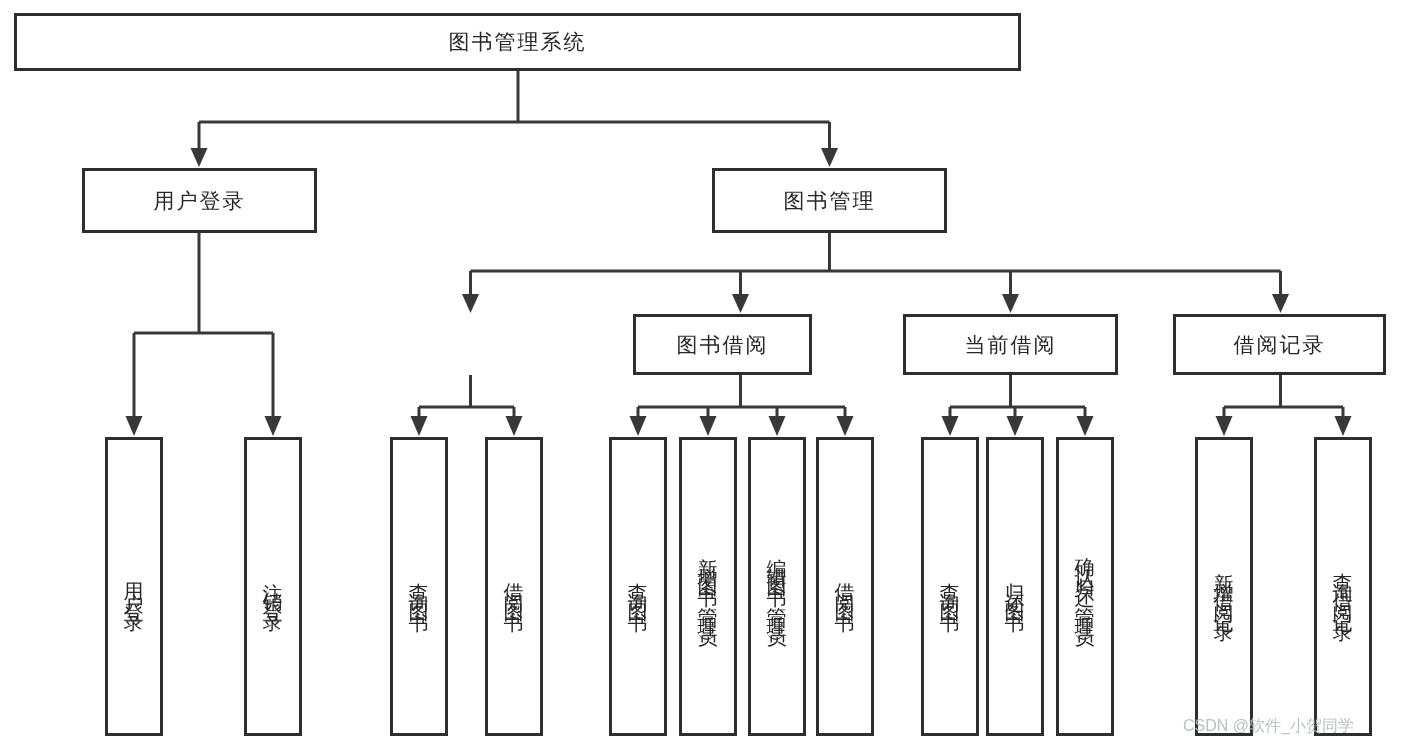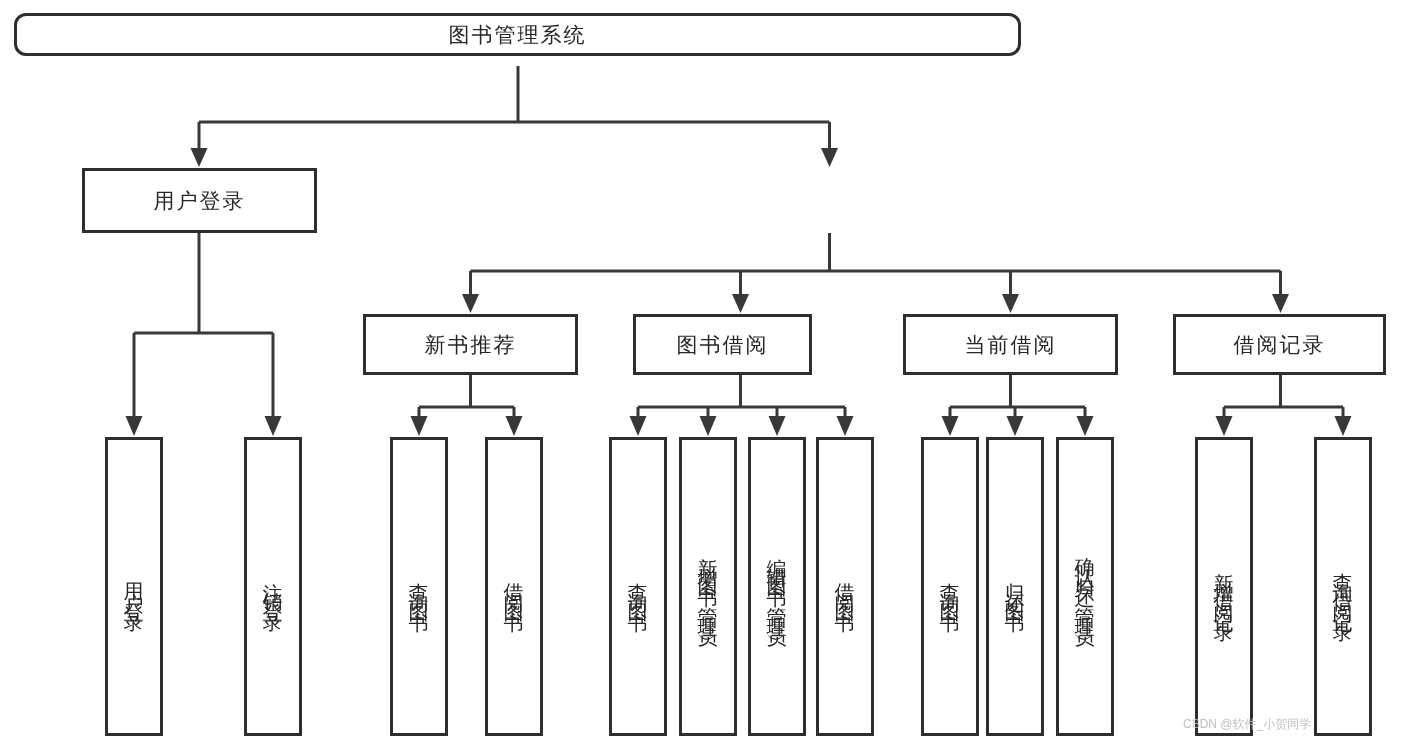--- a/index.html
+++ b/index.html
@@ -44,21 +44,21 @@
     font-size: 20px;
     letter-spacing: 10px;
     line-height: 1;
     color: #262626;
     white-space: nowrap;
   }
   .watermark {
     position: absolute;
     left: 1183px;
     top: 716px;
-    font-size: 12px;
+    font-size: 16px;
     color: #b7bcc3;
     opacity: 0.95;
     white-space: nowrap;
     z-index: 10;
   }
 </style>
 </head>
 <body>
 
 <div class="canvas">
@@ -110,31 +110,31 @@
 
       <polygon points="941.5,416 958.5,416 950,436"></polygon>
       <polygon points="1006.5,416 1023.5,416 1015,436"></polygon>
       <polygon points="1076.5,416 1093.5,416 1085,436"></polygon>
 
       <polygon points="1215.5,416 1232.5,416 1224,436"></polygon>
       <polygon points="1334.5,416 1351.5,416 1343,436"></polygon>
     </g>
   </svg>
 
-  <div class="box" style="left:14px; top:13px; width:1007px; height:43px;border-radius:12px;">
+  <div class="box" style="left:14px; top:13px; width:1007px; height:58px;">
     <span class="hlabel">图书管理系统</span>
   </div>
 
   <div class="box" style="left:82px; top:168px; width:235px; height:65px;">
     <span class="hlabel">用户登录</span>
   </div>
+  <div class="box" style="left:712px; top:168px; width:235px; height:65px;">
+    <span class="hlabel">图书管理</span>
+  </div>
 
-  <div class="box" style="left:363px; top:314px; width:215px; height:61px;">
-    <span class="hlabel">新书推荐</span>
-  </div>
   <div class="box" style="left:633px; top:314px; width:179px; height:61px;">
     <span class="hlabel">图书借阅</span>
   </div>
   <div class="box" style="left:903px; top:314px; width:215px; height:61px;">
     <span class="hlabel">当前借阅</span>
   </div>
   <div class="box" style="left:1173px; top:314px; width:213px; height:61px;">
     <span class="hlabel">借阅记录</span>
   </div>
 

